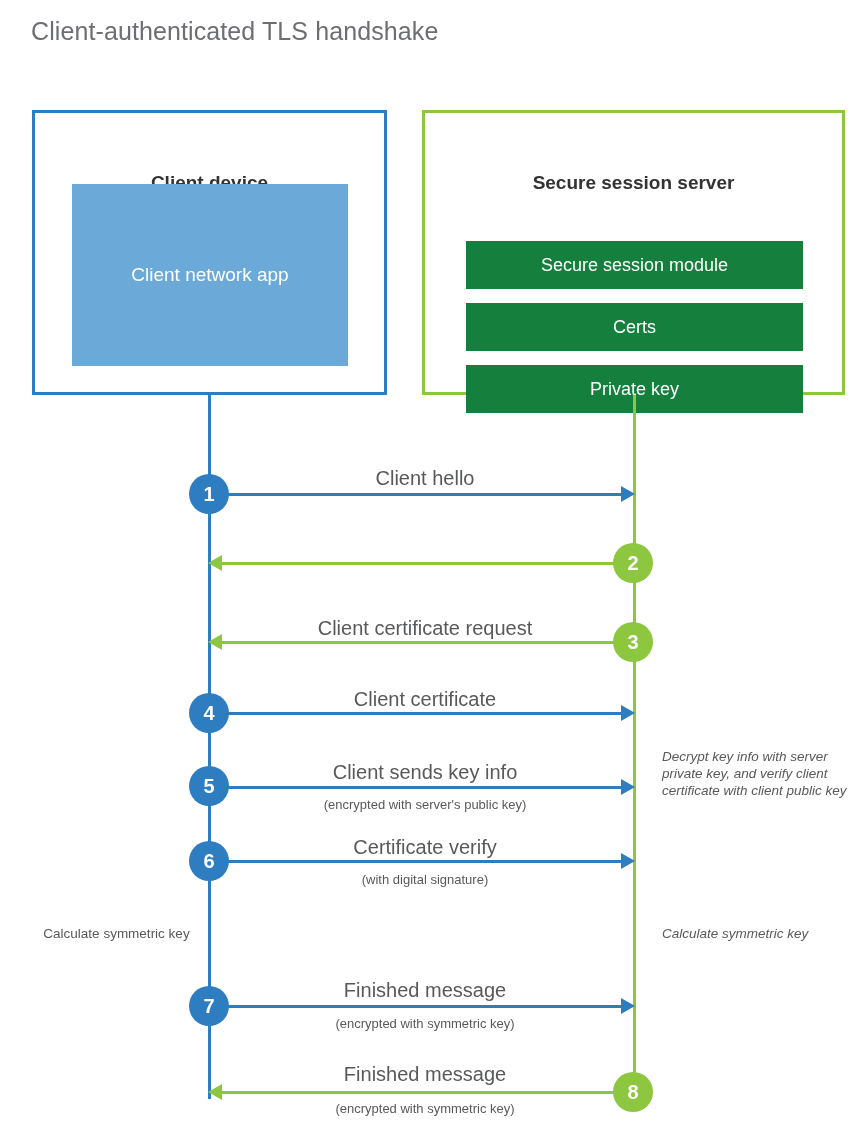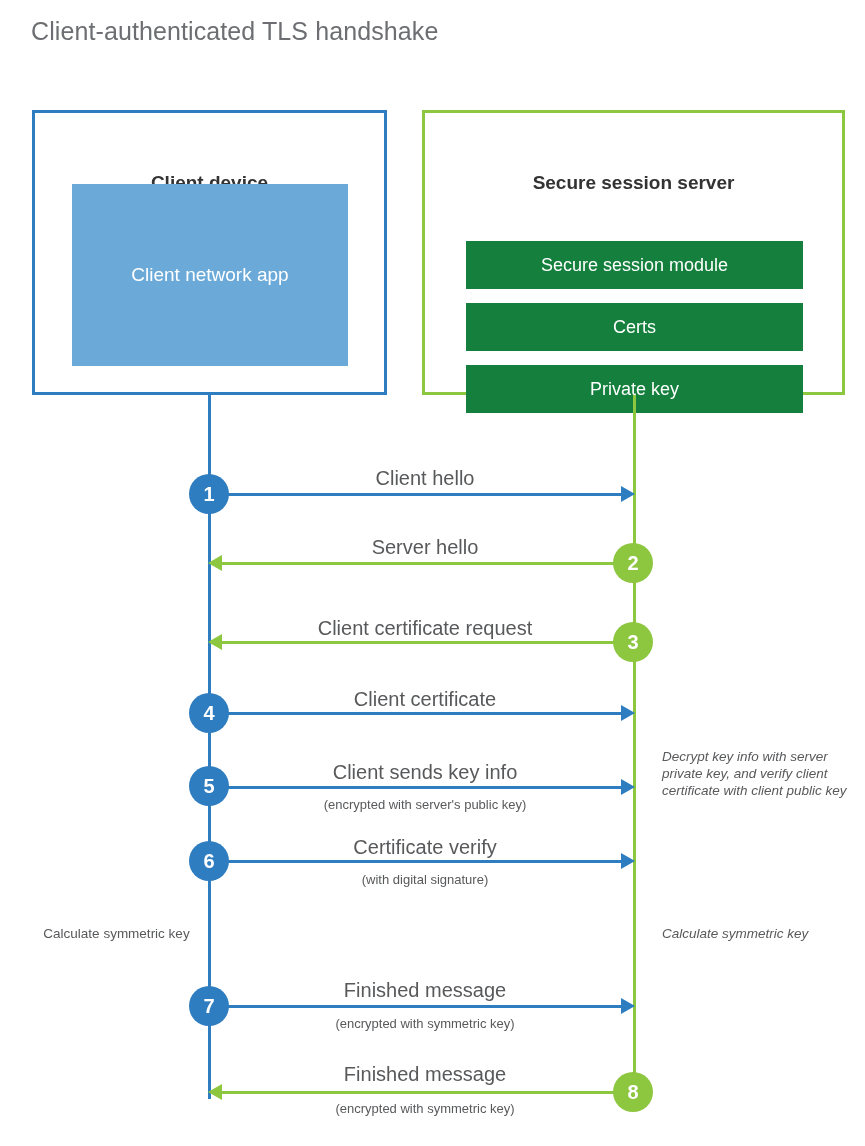--- a/index.html
+++ b/index.html
@@ -201,21 +201,20 @@
   </div>
 
   <div class="lifeline client"></div>
   <div class="lifeline server"></div>
 
   <div class="msg-label" style="top:467px">Client hello</div>
   <div class="arrow-line blue" style="left:209px; top:493px; width:415px;"></div>
   <div class="arrow-head right blue" style="left:621px; top:486px;"></div>
   <div class="step-circle blue" style="left:189px; top:474px;">1</div>
 
-  <div class="msg-label" style="top:536px">Server hello</div>
   <div class="arrow-line green" style="left:222px; top:562px; width:412px;"></div>
   <div class="arrow-head left green" style="left:208px; top:555px;"></div>
   <div class="step-circle green" style="left:613px; top:543px;">2</div>
 
   <div class="msg-label" style="top:617px">Client certificate request</div>
   <div class="arrow-line green" style="left:222px; top:641px; width:412px;"></div>
   <div class="arrow-head left green" style="left:208px; top:634px;"></div>
   <div class="step-circle green" style="left:613px; top:622px;">3</div>
 
   <div class="msg-label" style="top:688px">Client certificate</div>

